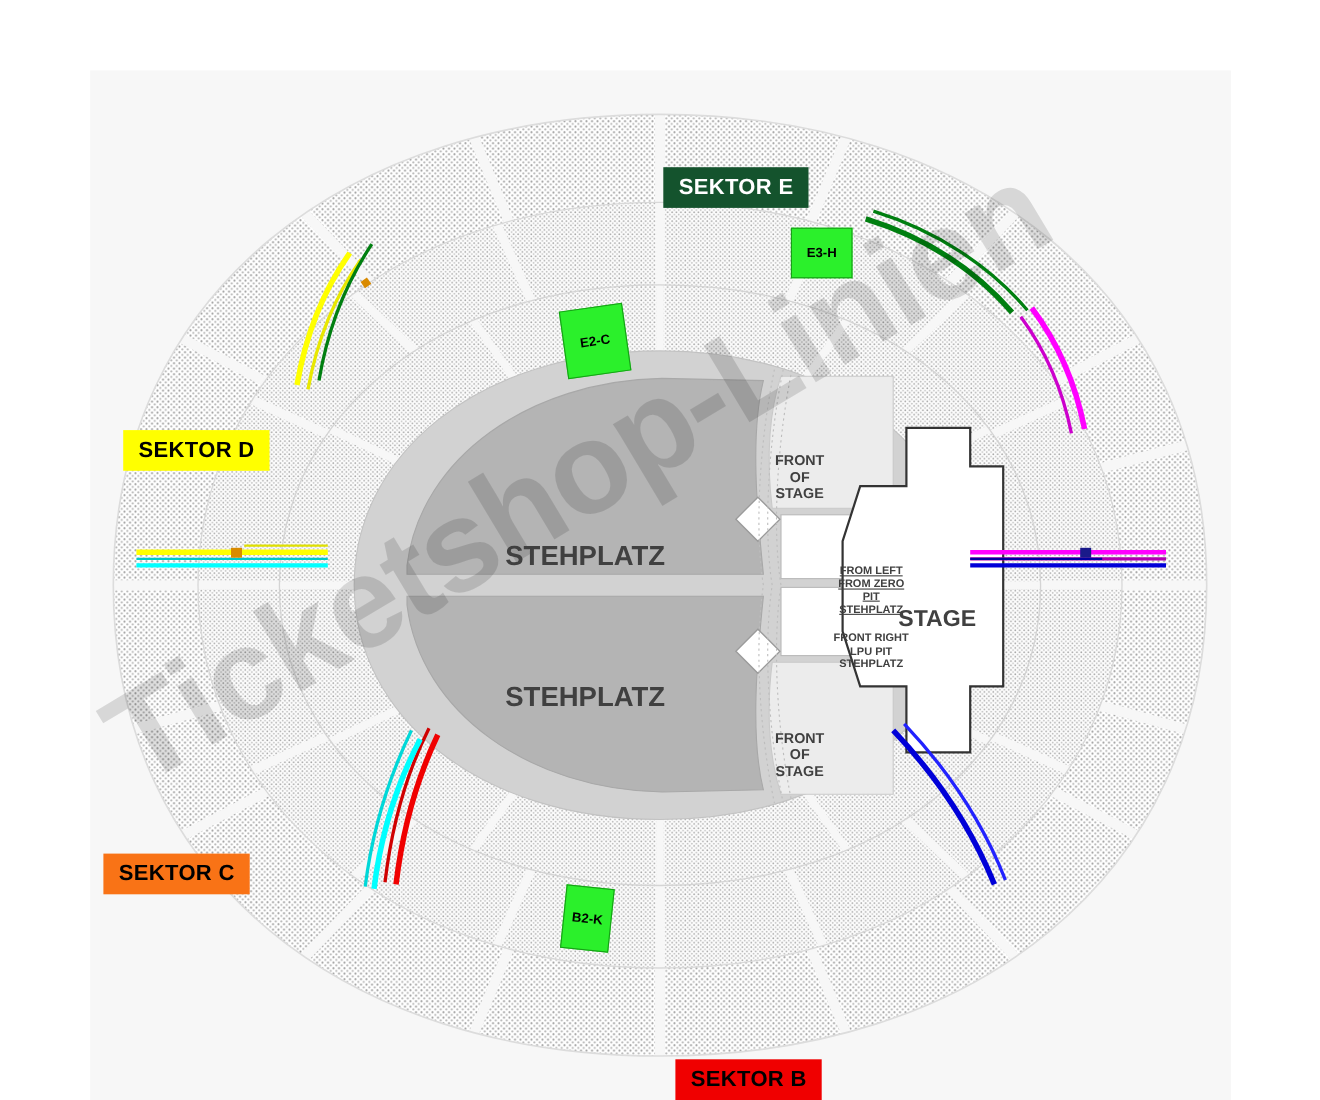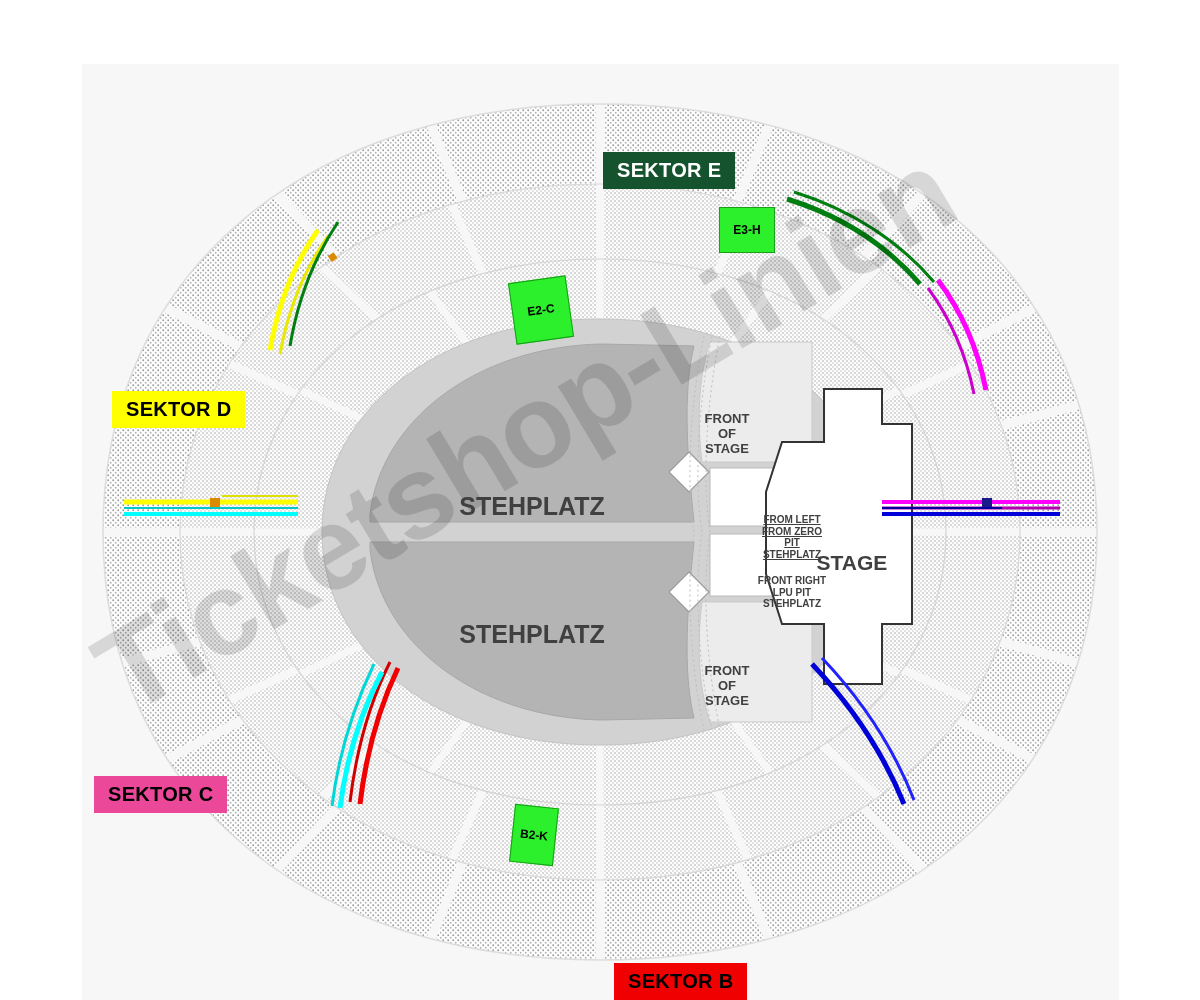--- a/index.html
+++ b/index.html
@@ -63,21 +63,21 @@
     font-weight: bold;
     font-size: 20px;
     letter-spacing: 0.3px;
     padding: 8px 14px 9px 14px;
     white-space: nowrap;
     line-height: 1;
     box-sizing: border-box;
   }
   #chip-e { left: 521px; top: 88px; background: #14532d; color: #ffffff; }
   #chip-b { left: 532px; top: 899px; background: #f00000; color: #000000; }
-  #chip-c { left: 12px; top: 712px; background: #ec4899; color: #000000; padding-left: 14px; }
+  #chip-c { left: 12px; top: 712px; background: #f97316; color: #000000; padding-left: 14px; }
   #chip-d { left: 14px; top: 327px; background: #ffff00; color: #000000; margin-left: 16px; }
 
   
   .block-box {
     position: absolute;
     background: #2bf02b;
     border: 1px solid #17a017;
     display: flex;
     align-items: center;
     justify-content: center;

